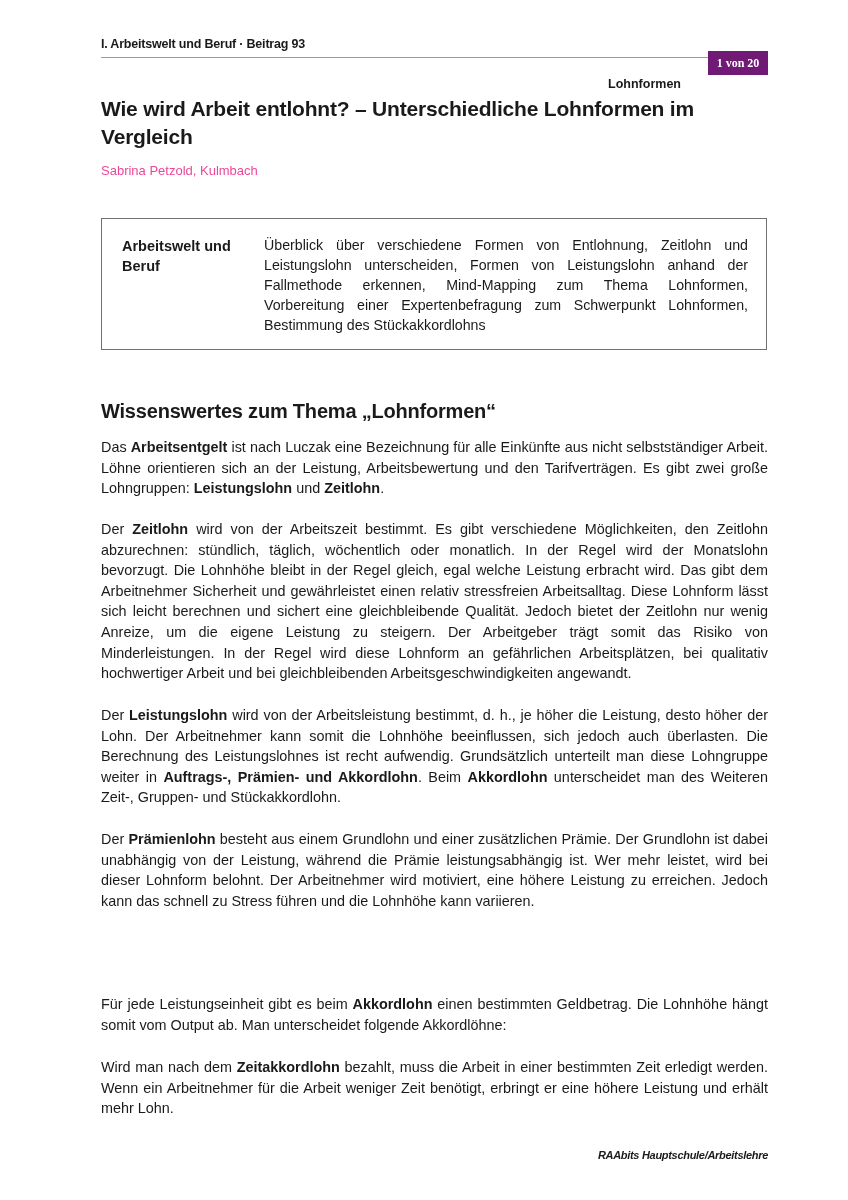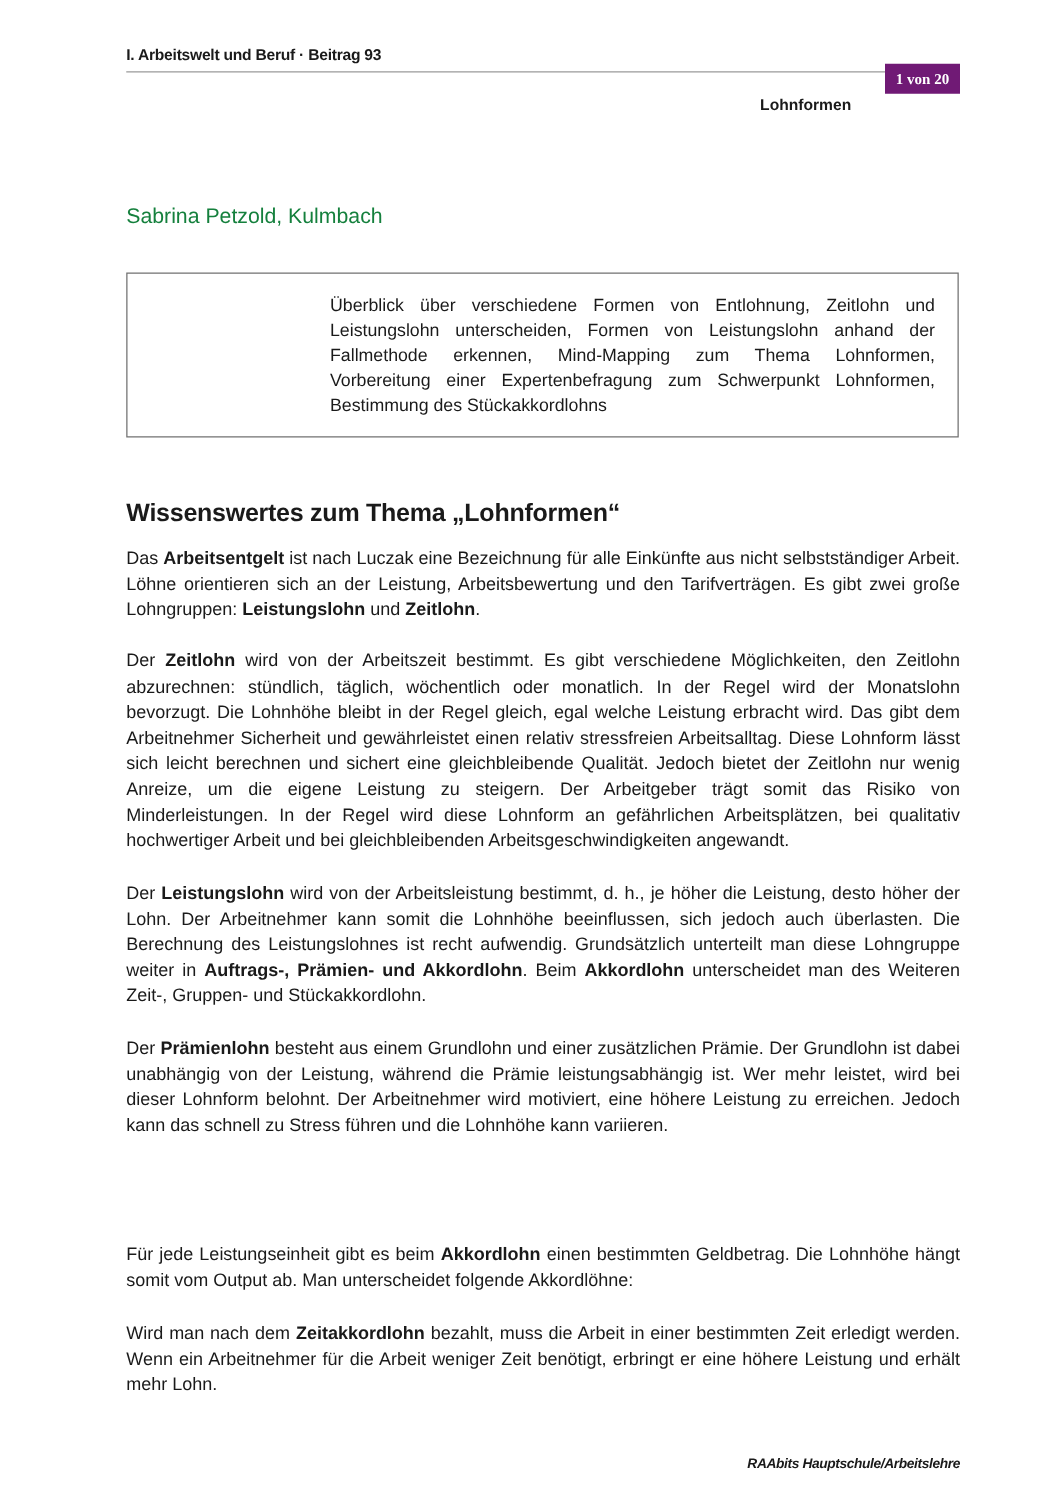--- a/index.html
+++ b/index.html
@@ -8,49 +8,51 @@
     .page { position: absolute; left: 0; top: 0; width: 848px; height: 937px; }
 
     .header { position: absolute; left: 101px; top: 33px; width: 667px; height: 24px; border-bottom: 1px solid #9a9a9a; }
     .header-left { position: absolute; left: 0; top: 4px; font-family: "Liberation Sans", sans-serif; font-weight: bold; font-size: 12.5px; letter-spacing: -0.2px; }
     .header-topic { position: absolute; right: 87px; top: 4px; font-family: "Liberation Sans", sans-serif; font-weight: bold; font-size: 12.5px; margin-top: 40px; }
     .header-badge { position: absolute; right: 0; top: -2px; width: 60px; height: 24px; background: #701a75; color: #ffffff;
                     font-family: Liberation Serif, serif; font-weight: bold; font-size: 12px; line-height: 24px; text-align: center; margin-top: 20px; }
 
     .title { position: absolute; left: 101px; top: 95px; width: 680px; font-family: "Liberation Sans", sans-serif; font-weight: bold;
              font-size: 21px; line-height: 28px; letter-spacing: -0.2px; margin: 0; }
-    .author { position: absolute; left: 101px; top: 163px; font-family: "Liberation Sans", sans-serif; font-size: 17px; color: #15803d; }
+    .author { position: absolute; left: 101px; top: 163px; font-family: "Liberation Sans", sans-serif; font-size: 13px; color: #ec4899; }
 
     .infobox { position: absolute; left: 101px; top: 218px; width: 666px; height: 132px; border: 1px solid #707070; box-sizing: border-box; }
     .infobox-label { position: absolute; left: 20px; top: 17px; font-family: "Liberation Sans", sans-serif; font-weight: bold; font-size: 14.5px; line-height: 20px; }
     .infobox-text { position: absolute; left: 162px; top: 16px; width: 484px; font-family: "Liberation Sans", sans-serif; font-size: 14.2px; line-height: 20px; text-align: justify; }
 
     .section-heading { position: absolute; left: 101px; top: 400px; font-family: "Liberation Sans", sans-serif; font-weight: bold; font-size: 20px; margin: 0; letter-spacing: -0.2px; }
 
     .para { position: absolute; left: 101px; width: 667px; font-family: "Liberation Sans", sans-serif; font-size: 14.4px; line-height: 20.6px;
             text-align: justify; margin: 0; }
     .para b { font-weight: bold; }
 
     .footer { position: absolute; right: 80px; top: 1149px; font-family: "Liberation Sans", sans-serif; font-style: italic; font-weight: bold;
-              font-size: 11px; letter-spacing: -0.3px; margin-top: 16px; }
+              font-size: 11px; letter-spacing: -0.3px; }
   </style>
 </head>
 <body>
 
 <div class="page">
 
   <div class="header">
     <span class="header-left">I. Arbeitswelt und Beruf · Beitrag 93</span>
     <span class="header-topic">Lohnformen</span>
     <span class="header-badge">1 von 20</span>
   </div>
 
+  <h1 class="title">Wie wird Arbeit entlohnt? – Unterschiedliche Lohnformen im Vergleich</h1>
   <div class="author">Sabrina Petzold, Kulmbach</div>
 
   <div class="infobox">
+    <div class="infobox-label" style="width:120px;">Arbeitswelt und Beruf</div>
     <div class="infobox-text">Überblick über verschiedene Formen von Entlohnung, Zeitlohn und Leistungslohn unterscheiden, Formen von Leistungslohn anhand der Fallmethode erkennen, Mind-Mapping zum Thema Lohnformen, Vorbereitung einer Expertenbefragung zum Schwerpunkt Lohnformen, Bestimmung des Stückakkordlohns</div>
   </div>
 
   <h2 class="section-heading">Wissenswertes zum Thema „Lohnformen“</h2>
 
   <p class="para" style="top:437px;"><span>Das </span><b>Arbeitsentgelt</b><span> ist nach Luczak eine Bezeichnung für alle Einkünfte aus nicht selbstständiger Arbeit. Löhne orientieren sich an der Leistung, Arbeitsbewertung und den Tarifverträgen. Es gibt zwei große Lohngruppen: </span><b>Leistungslohn</b><span> und </span><b>Zeitlohn</b><span>.</span></p>
 
   <p class="para" style="top:519px;"><span>Der </span><b>Zeitlohn</b><span> wird von der Arbeitszeit bestimmt. Es gibt verschiedene Möglichkeiten, den Zeitlohn abzurechnen: stündlich, täglich, wöchentlich oder monatlich. In der Regel wird der Monatslohn bevorzugt. Die Lohnhöhe bleibt in der Regel gleich, egal welche Leistung erbracht wird. Das gibt dem Arbeitnehmer Sicherheit und gewährleistet einen relativ stressfreien Arbeitsalltag. Diese Lohnform lässt sich leicht berechnen und sichert eine gleichbleibende Qualität. Jedoch bietet der Zeitlohn nur wenig Anreize, um die eigene Leistung zu steigern. Der Arbeitgeber trägt somit das Risiko von Minderleistungen. In der Regel wird diese Lohnform an gefährlichen Arbeitsplätzen, bei qualitativ hochwertiger Arbeit und bei gleichbleibenden Arbeitsgeschwindigkeiten angewandt.</span></p>
 
   <p class="para" style="top:705px;"><span>Der </span><b>Leistungslohn</b><span> wird von der Arbeitsleistung bestimmt, d. h., je höher die Leistung, desto höher der Lohn. Der Arbeitnehmer kann somit die Lohnhöhe beeinflussen, sich jedoch auch überlasten. Die Berechnung des Leistungslohnes ist recht aufwendig. Grundsätzlich unterteilt man diese Lohngruppe weiter in </span><b>Auftrags-, Prämien- und Akkordlohn</b><span>. Beim </span><b>Akkordlohn</b><span> unterscheidet man des Weiteren Zeit-, Gruppen- und Stückakkordlohn.</span></p>

